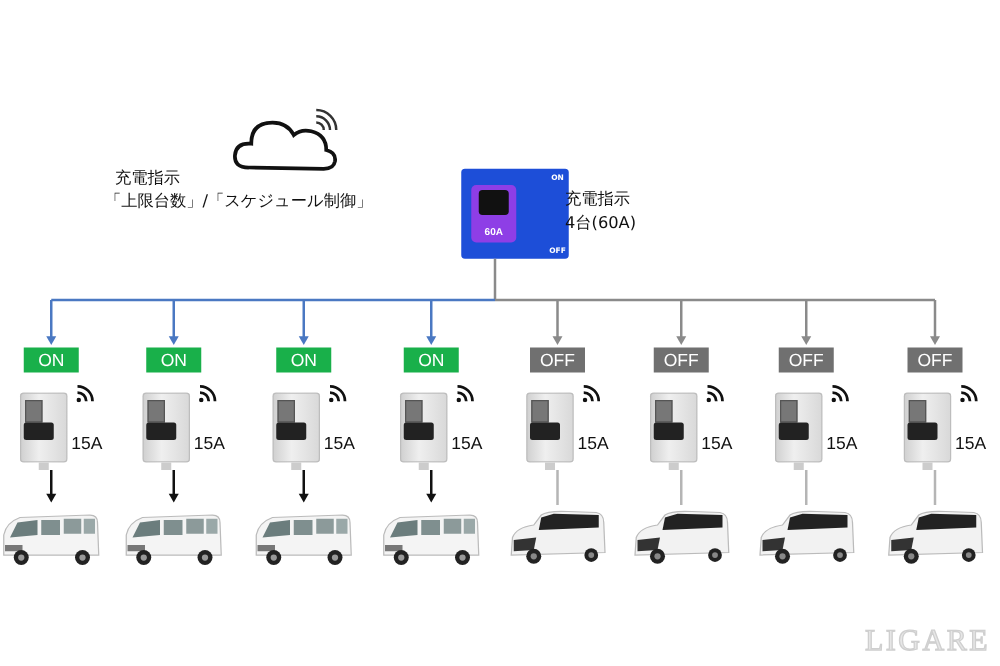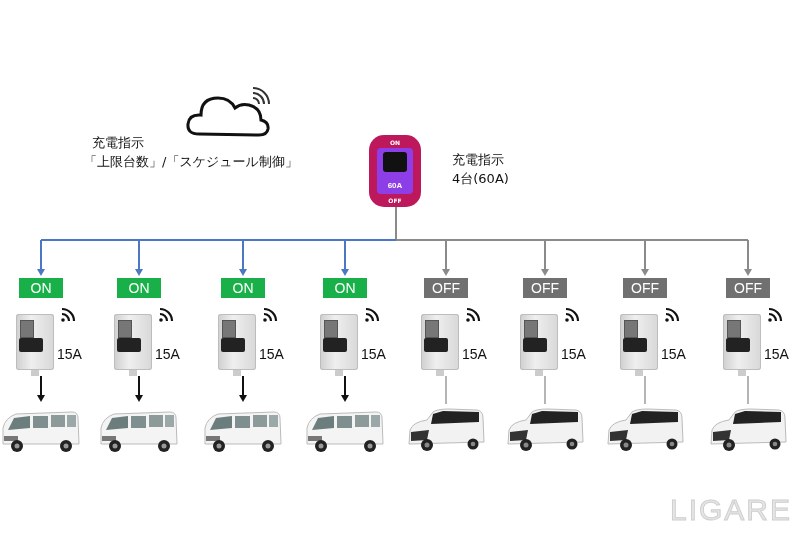--- a/index.html
+++ b/index.html
@@ -2,39 +2,39 @@
 <html><head>
 <meta charset="utf-8">
 <style>
   html,body{margin:0;padding:0;background:#fff;}
   body{width:800px;height:533px;position:relative;overflow:hidden;font-family:"DejaVu Sans",sans-serif;}
   .abs{position:absolute;}
   .cloud{left:185px;top:84px;width:90px;height:60px;}
   .instr{left:92px;top:133px;font-size:13px;line-height:19px;color:#111;white-space:nowrap;}
   .instr div{margin-left:0;}
   .instr .l2{margin-left:-8px;}
-  .breaker{left:369px;top:135px;width:52px;height:72px;background:#be185d;border-radius:15px;}
+  .breaker{left:369px;top:135px;width:52px;height:72px;background:#1d4ed8;border-radius:3px;padding-left:34px;}
   .breaker .on{position:absolute;top:4px;width:100%;text-align:center;color:#fff;font-size:6px;font-weight:bold;}
   .breaker .off{position:absolute;bottom:3px;width:100%;text-align:center;color:#fff;font-size:6px;font-weight:bold;}
   .breaker .face{position:absolute;left:8px;top:13px;width:36px;height:46px;background:#8e3ee6;border-radius:4px;}
   .breaker .sw{position:absolute;left:6px;top:4px;width:24px;height:20px;background:#111;border-radius:3px;}
   .breaker .amp{position:absolute;bottom:4px;width:100%;text-align:center;color:#fff;font-size:8px;font-weight:bold;}
   .limit{left:452px;top:150px;font-size:13px;line-height:19px;color:#111;}
   svg.lines{position:absolute;left:0;top:0;}
   .badge{position:absolute;width:44px;height:20px;color:#fff;font-size:14px;line-height:20px;text-align:center;font-family:"Liberation Sans",sans-serif;}
   .badge.on{background:#19b04a;}
   .badge.off{background:#707070;}
   .unit{position:absolute;width:38px;height:56px;background:linear-gradient(90deg,#cfcfcf,#efefef 40%,#d8d8d8);border-radius:3px;box-shadow:inset 0 0 0 1px #bdbdbd;}
   .unit .win{position:absolute;left:4px;top:6px;width:12px;height:16px;background:#777;border:1px solid #555;}
   .unit .lever{position:absolute;left:3px;top:24px;width:24px;height:14px;background:#222;border-radius:2px;}
   .unit .conn{position:absolute;left:15px;bottom:-6px;width:8px;height:6px;background:#ccc;}
   .amp{position:absolute;font-size:14px;font-family:"Liberation Sans",sans-serif;color:#111;}
   .wifi{position:absolute;width:16px;height:16px;}
   .car{position:absolute;width:82px;height:50px;}
-  .logo{right:8px;bottom:6px;font-size:30px;letter-spacing:2px;color:#e6e6e6;font-family:Liberation Sans, sans-serif;-webkit-text-stroke:1px #cfcfcf;}
+  .logo{right:8px;bottom:6px;font-size:24px;letter-spacing:2px;color:#e6e6e6;font-family:Liberation Serif, serif;-webkit-text-stroke:1px #cfcfcf;}
 </style>
 </head>
 <body>
 
 <svg class="abs cloud" viewBox="0 0 90 60">
   <path d="M14 50 Q2 50 3 40 Q4 30 16 31 Q16 14 33 14 Q45 14 50 24 Q56 19 64 21 Q76 24 76 36 Q84 38 83 45 Q82 51 74 51 Z" fill="#fff" stroke="#111" stroke-width="3"></path>
   <g fill="none" stroke="#333" stroke-width="2">
     <path d="M68 14 a6 6 0 0 1 6 6"></path>
       <path d="M68 9 a11 11 0 0 1 11 11"></path>
       <path d="M68 4 a16 16 0 0 1 16 16"></path>

